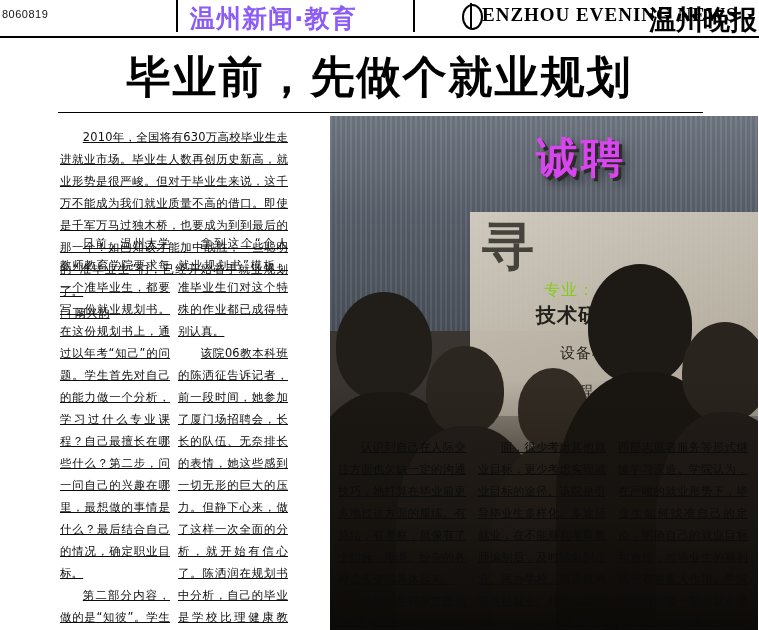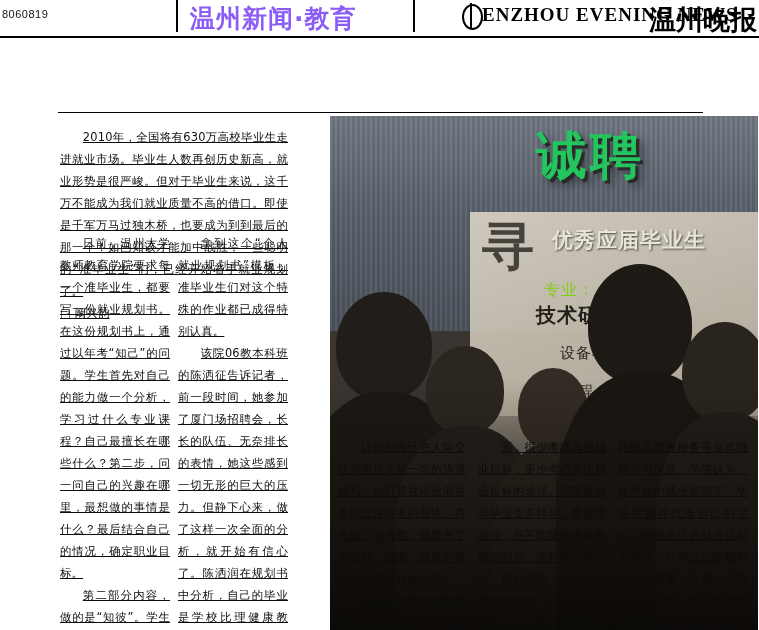--- a/index.html
+++ b/index.html
@@ -103,24 +103,24 @@
   .photo .board{
     position:absolute;left:140px;top:96px;width:288px;height:300px;
     background:linear-gradient(160deg,#d9d2c4 0%,#bdb5a6 60%,#a39b8d 100%);
     opacity:.92;
   }
   .photo .board-dark{
     position:absolute;left:140px;top:300px;width:288px;height:180px;
     background:linear-gradient(180deg,rgba(60,55,48,.35),rgba(25,22,18,.85));
   }
   .zhaopin{
-    position:absolute;left:206px;top:6px;
-    font-family:"DejaVu Sans", sans-serif;
-    font-weight:bold;font-size:51px;
-    color:#22c55e;
+    position:absolute;left:206px;top:14px;
+    font-family:"DejaVu Sans", sans-serif;
+    font-weight:bold;font-size:42px;
+    color:#d946ef;
     text-shadow:3px 3px 0 #2b2a28, 6px 6px 10px rgba(0,0,0,.45);
     letter-spacing:3px;
   }
   .xun{
     position:absolute;left:152px;top:96px;
     font-family:"DejaVu Sans", sans-serif;
     font-weight:bold;font-size:52px;
     color:#2f2c27;
     opacity:.85;
   }
@@ -205,29 +205,29 @@
   <div class="masthead">
     <div class="issue-code">8060819</div>
     <div class="vrule a"></div>
     <div class="section-title">温州新闻·教育</div>
     <div class="vrule b"></div>
     <div class="nameplate-mark"></div>
     <div class="nameplate-en">ENZHOU EVENING NEWS</div>
     <div class="nameplate-cn">温州晚报</div>
   </div>
 
+  <div class="headline">毕业前，先做个就业规划</div>
   <div class="rule-under-head"></div>
 
   <div class="photo">
     <div class="banner"></div>
     <div class="banner-tint"></div>
     <div class="board"></div>
     <div class="zhaopin">诚聘</div>
     <div class="xun">寻</div>
-    <div class="photo-line1">优秀应届毕业生</div>
     <div class="photo-line2">专业：</div>
     <div class="photo-line3">技术研究中心</div>
     <div class="photo-line4">设备与控制工</div>
     <div class="photo-line5">程</div>
     <div class="photo-line6">部</div>
     <div class="photo-line7">公司</div>
     <div class="board-dark"></div>
 
     <div class="head" style="left:6px;top:176px;width:96px;height:108px;"></div>
     <div class="shoulder" style="left:-28px;top:276px;width:168px;height:240px;"></div>

